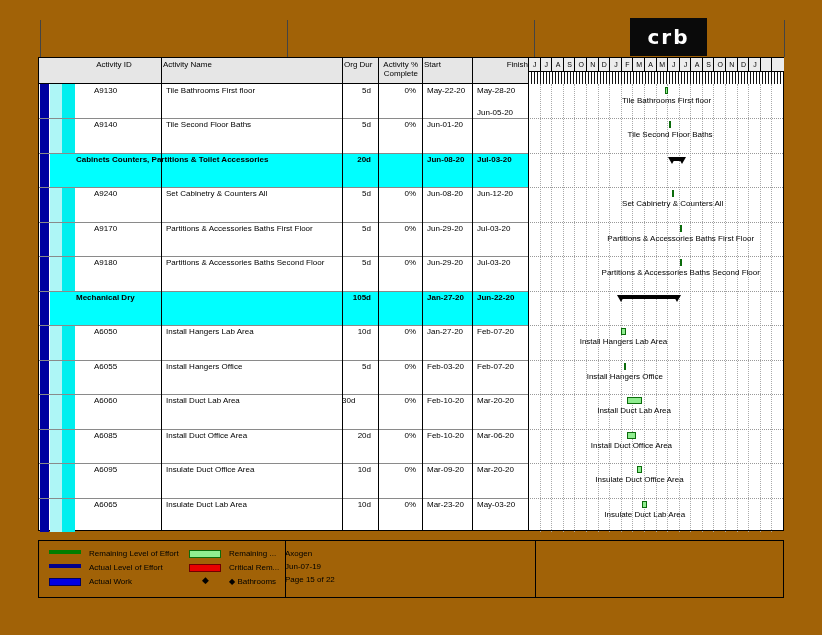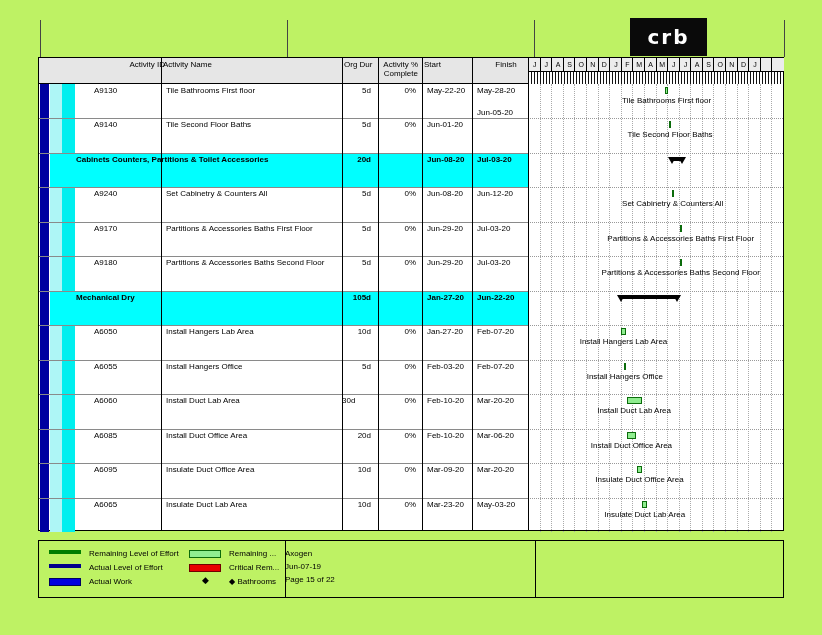--- a/index.html
+++ b/index.html
@@ -1,17 +1,17 @@
 <!DOCTYPE html>
 <html><head>
 <meta charset="utf-8">
 <style>
   html,body{margin:0;padding:0;background:#fff;}
   body{width:822px;height:635px;position:relative;font-family:"Liberation Sans",sans-serif;color:#000;}
-  .page{position:absolute;left:0;top:0;width:822px;height:635px;background:#bef264;overflow:hidden;}
+  .page{position:absolute;left:0;top:0;width:822px;height:635px;background:#a16207;overflow:hidden;}
 
   
   .vline{position:absolute;width:1px;background:#444;}
   .logo{position:absolute;background:#0a0a0a;display:flex;align-items:center;justify-content:center;
         color:#fff;font-weight:bold;font-size:20px;letter-spacing:2px;font-family:"DejaVu Sans",sans-serif;}
 
   
   .table{position:absolute;left:38px;top:57px;width:746px;height:474px;border:1px solid #000;box-sizing:border-box;background:#fff;}
   .hdr{position:absolute;left:0;top:0;width:744px;height:26px;background:#e6e6e6;border-bottom:1px solid #000;box-sizing:border-box;}
   .hdr-cell{position:absolute;top:0;height:26px;font-size:8px;padding-top:2px;box-sizing:border-box;white-space:pre-line;line-height:9px;}
@@ -55,27 +55,27 @@
   <div class="vline" style="left:40px;top:20px;height:37px;"></div>
   <div class="vline" style="left:287px;top:20px;height:37px;"></div>
   <div class="vline" style="left:534px;top:20px;height:37px;"></div>
   <div class="vline" style="left:784px;top:20px;height:37px;"></div>
   <div class="logo" style="left:630px;top:18px;width:77px;height:38px;">
     <span>crb</span>
   </div>
 
   <div class="table" id="tbl">
       <div class="hdr"></div>
-      <div class="hdr-cell" style="left: 4px; width: 122px; text-align: right; padding-left: 20px;">Activity ID</div>
+      <div class="hdr-cell" style="left: 4px; width: 122px; text-align: center; padding-left: 20px;">Activity ID</div>
       <div class="hdr-cell" style="left: 122px; width: 181px; text-align: left; padding-left: 2px;">Activity Name</div>
       <div class="hdr-cell" style="left: 303px; width: 36px; text-align: left; padding-left: 2px;">Org Dur</div>
       <div class="hdr-cell" style="left: 339px; width: 44px; text-align: right; padding-right: 4px;">Activity %
 Complete</div>
       <div class="hdr-cell" style="left: 383px; width: 50px; text-align: left; padding-left: 2px;">Start</div>
-      <div class="hdr-cell" style="left: 433px; width: 56px; text-align: center; padding-left: 12px;">Finish</div>
+      <div class="hdr-cell" style="left: 433px; width: 56px; text-align: right; padding-left: 12px;">Finish</div>
       <div class="ts-cell" style="left: 489px; width: 12.5909px;">J</div>
       <div class="ts-cell" style="left: 500.591px; width: 12.5909px;">J</div>
       <div class="ts-cell" style="left: 512.182px; width: 12.5909px;">A</div>
       <div class="ts-cell" style="left: 523.773px; width: 12.5909px;">S</div>
       <div class="ts-cell" style="left: 535.364px; width: 12.5909px;">O</div>
       <div class="ts-cell" style="left: 546.955px; width: 12.5909px;">N</div>
       <div class="ts-cell" style="left: 558.545px; width: 12.5909px;">D</div>
       <div class="ts-cell" style="left: 570.136px; width: 12.5909px;">J</div>
       <div class="ts-cell" style="left: 581.727px; width: 12.5909px;">F</div>
       <div class="ts-cell" style="left: 593.318px; width: 12.5909px;">M</div>

